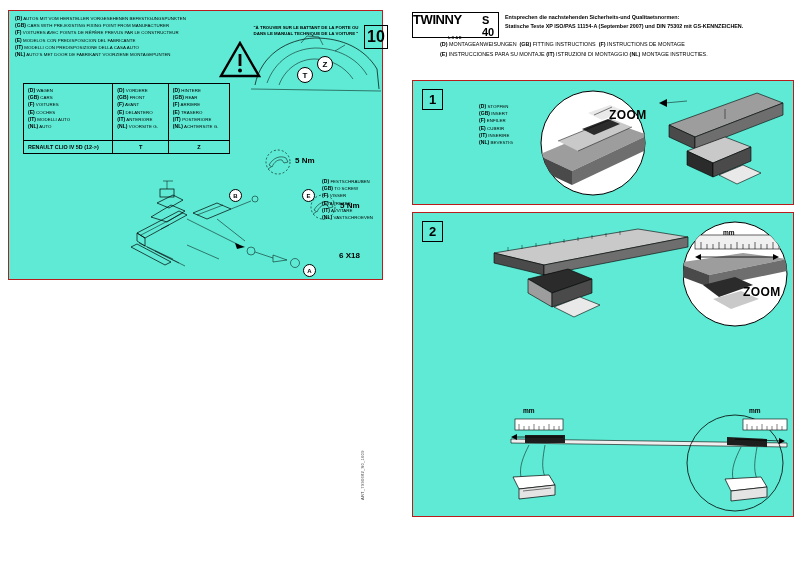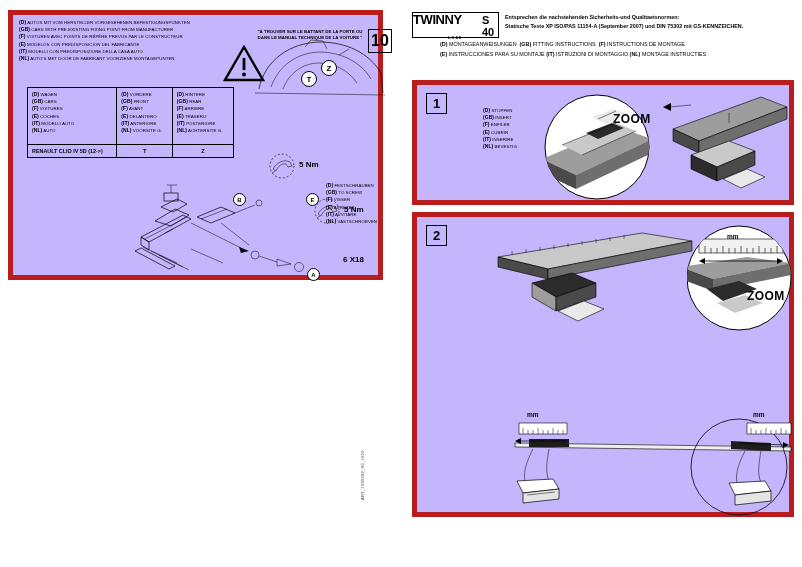--- a/index.html
+++ b/index.html
@@ -1,18 +1,18 @@
 <!DOCTYPE html>
 <html><head>
 <meta charset="utf-8">
 <style>
   html,body{margin:0;padding:0;background:#ffffff;}
   body{width:802px;height:567px;position:relative;overflow:hidden;
        font-family:"Liberation Sans",sans-serif;color:#000;}
-  .panel{position:absolute;border:5px solid #b91c1c;background:#c4b5fd;box-sizing:border-box;}
+  .panel{position:absolute;border:1px solid #b91c1c;background:#5eead4;box-sizing:border-box;}
   .lang{font-size:4.4px;line-height:6.2px;letter-spacing:.05px;white-space:nowrap;}
   .lang b{font-size:5px;font-weight:bold;}
   .lang .t{font-size:4.4px;}
 
   
   #left{left:8px;top:10px;width:375px;height:270px;}
   #left-head{position:absolute;left:6px;top:4px;}
   #fr-note{position:absolute;left:222px;top:14px;width:150px;text-align:center;
            font-size:4.4px;font-weight:bold;line-height:6.4px;}
   #page-num{position:absolute;left:355px;top:14px;width:22px;height:22px;border:1.6px solid #000;

